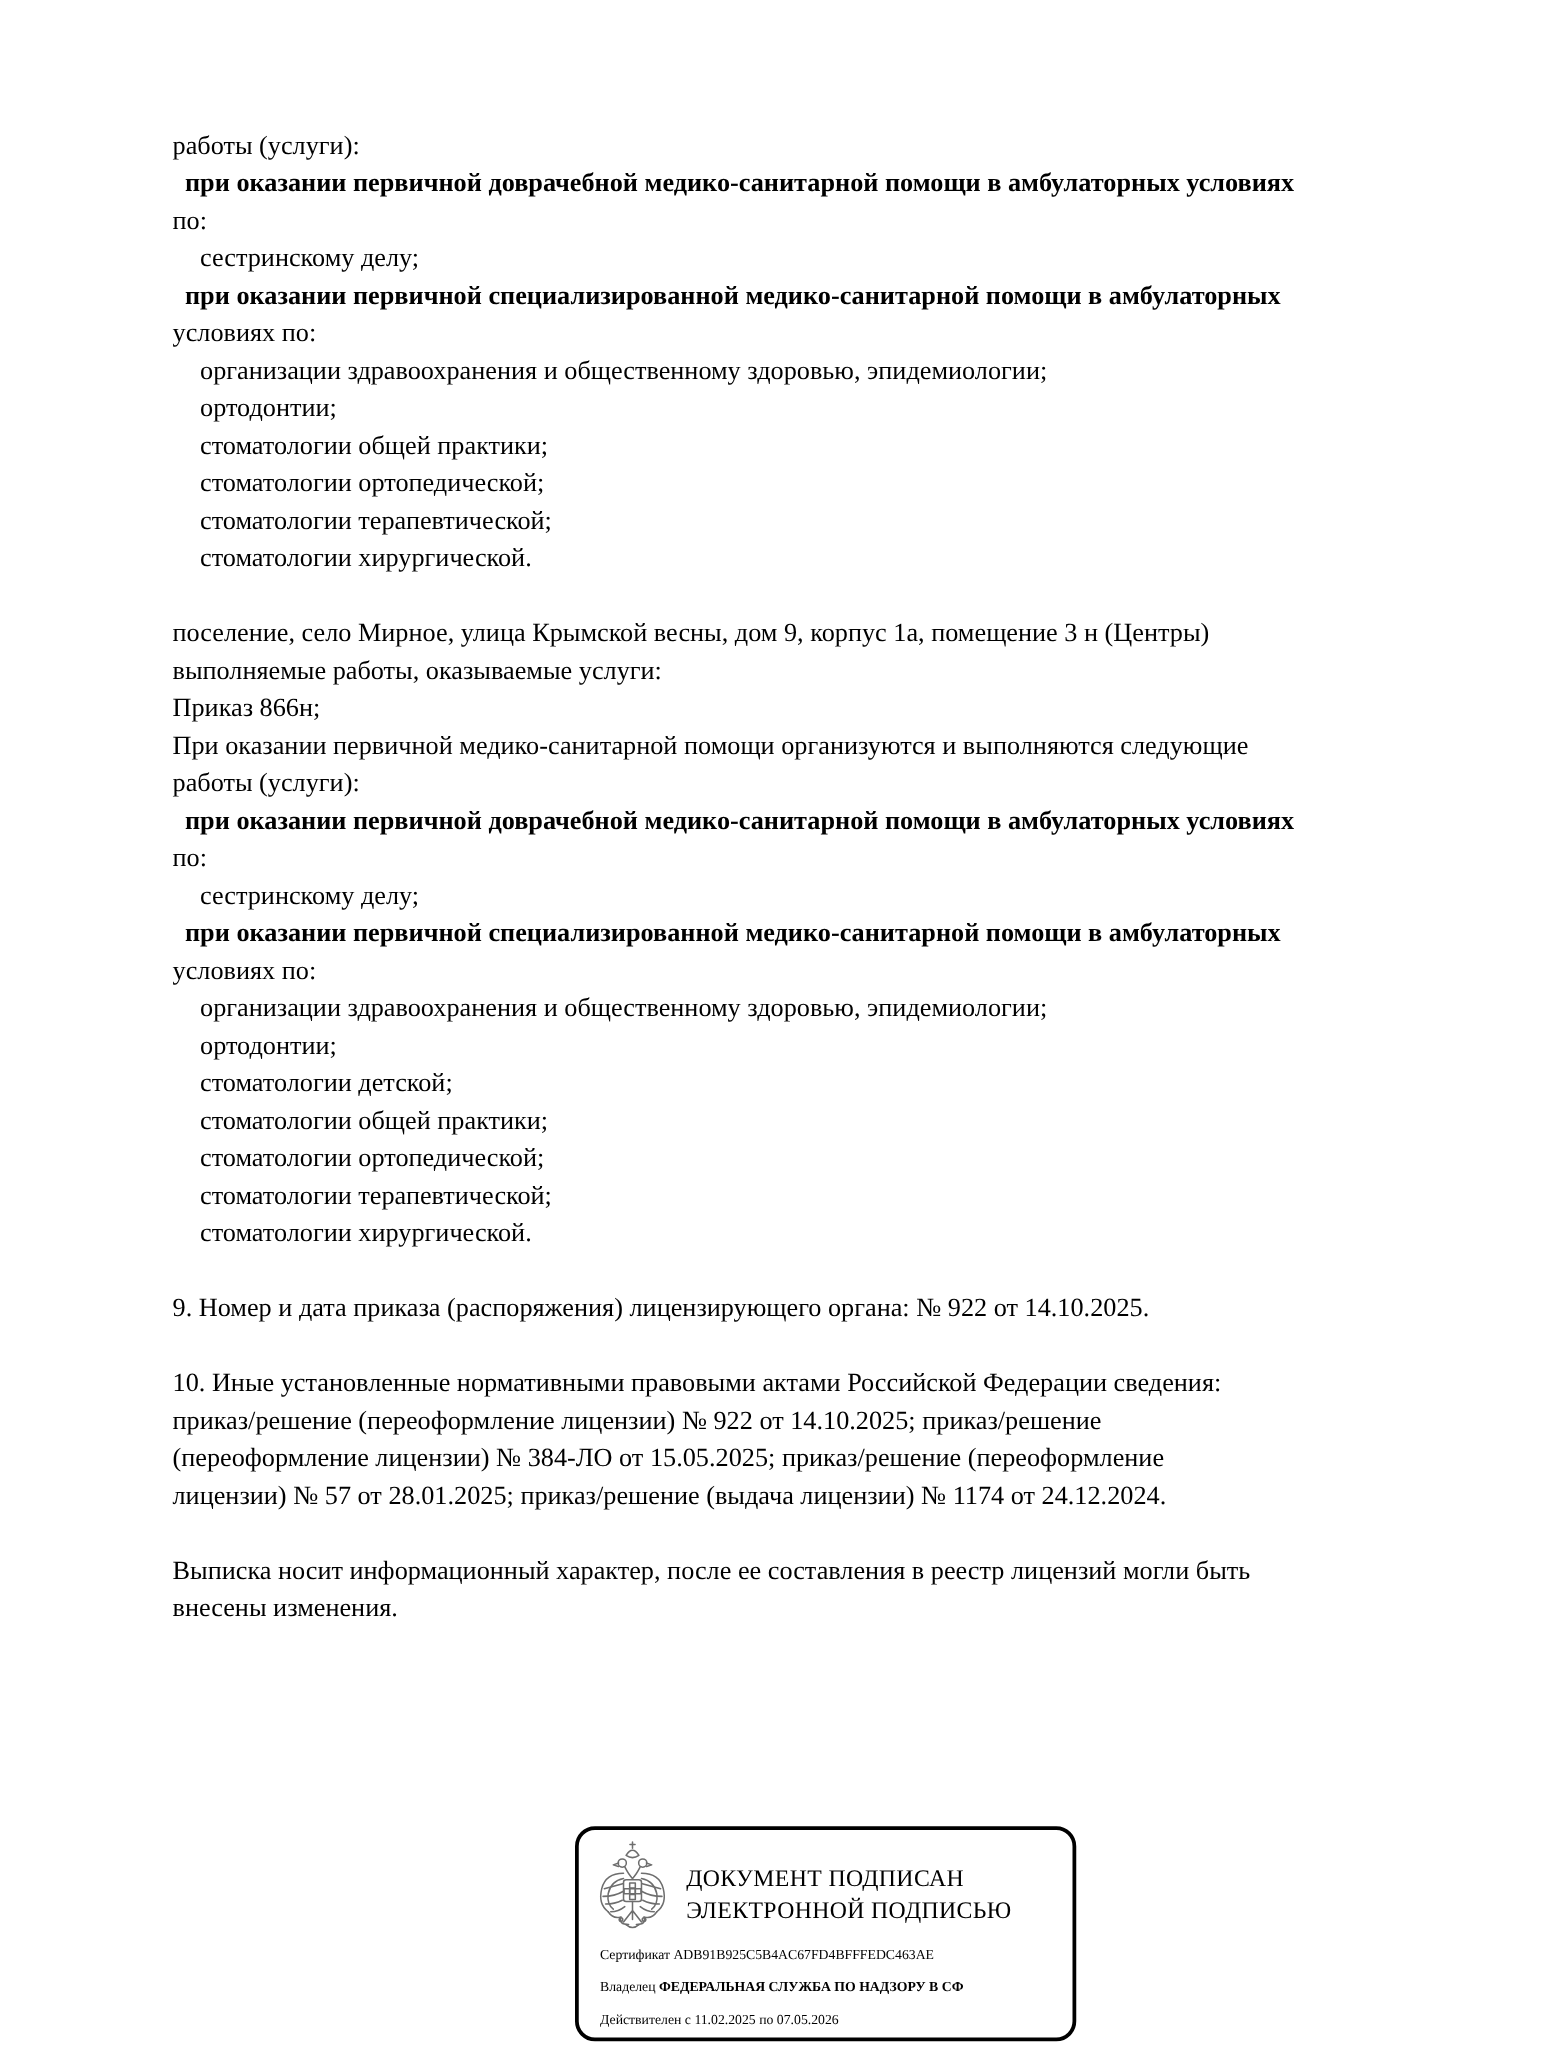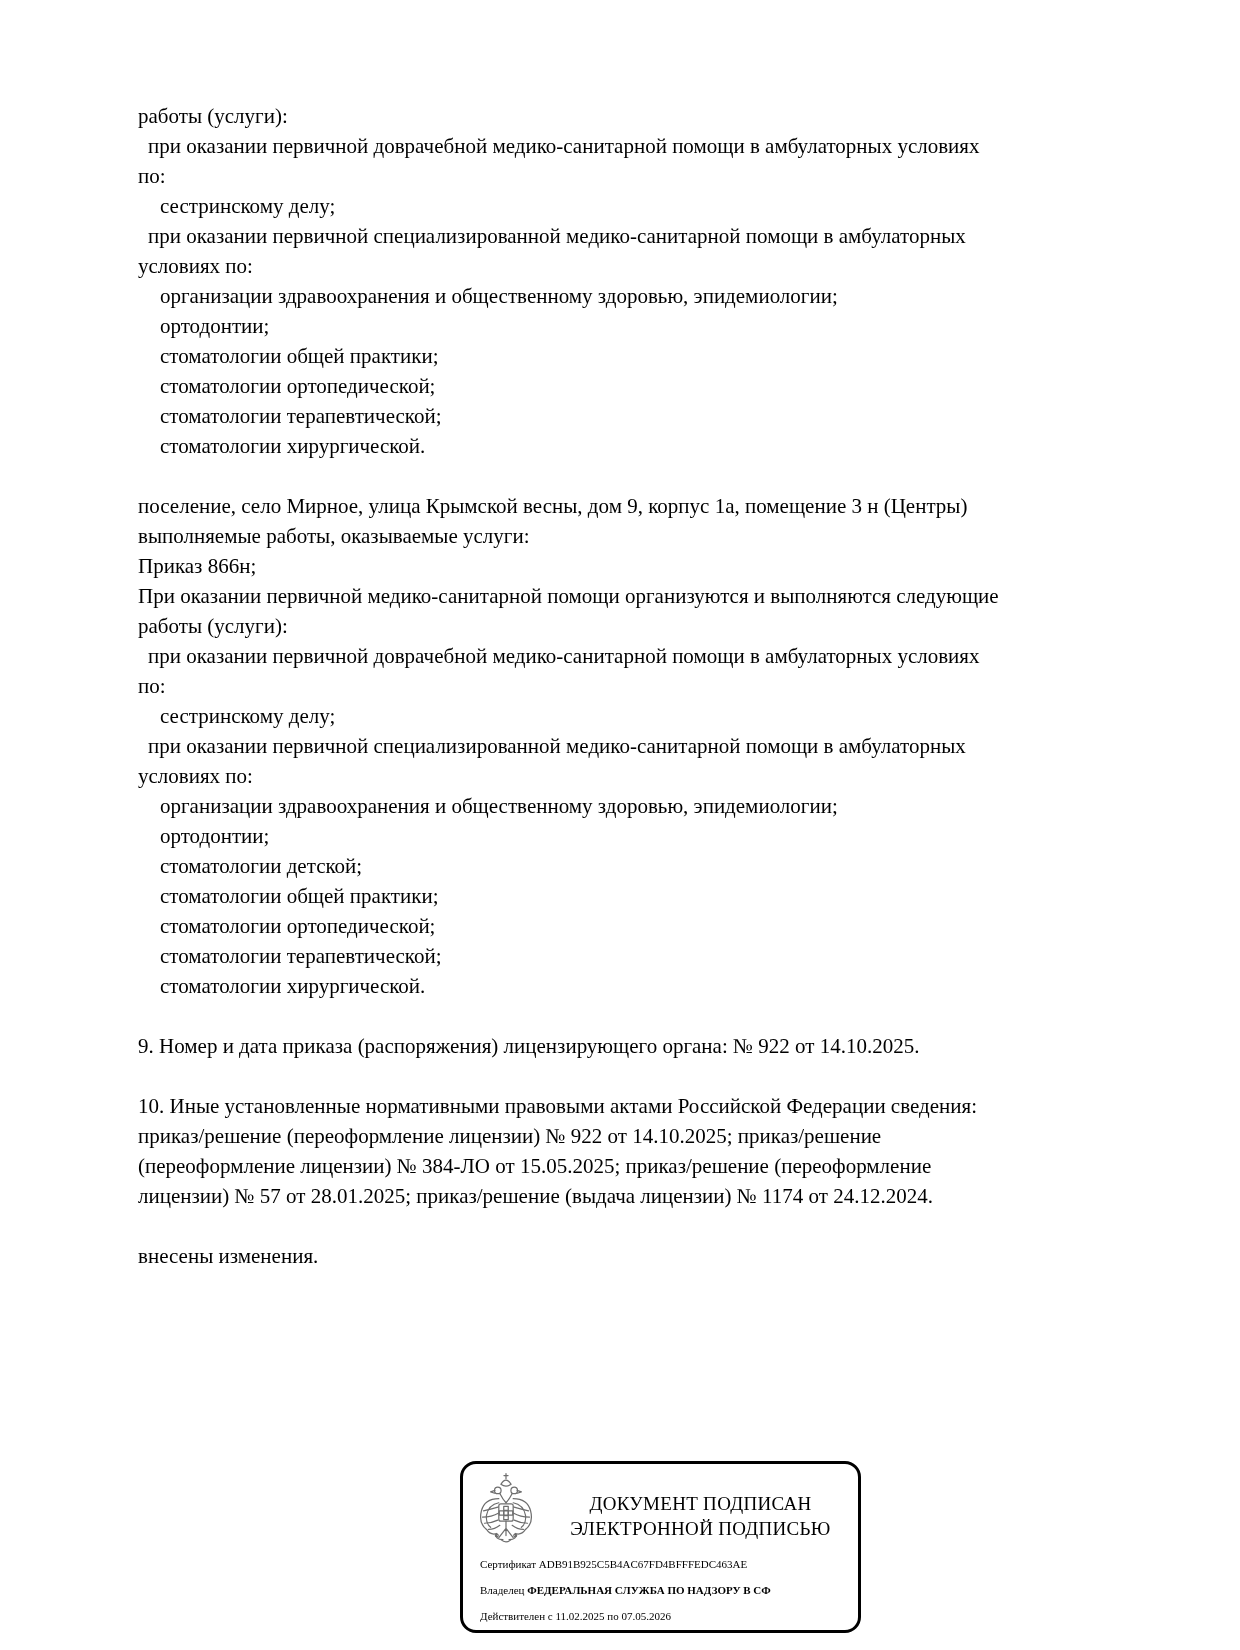--- a/index.html
+++ b/index.html
@@ -13,33 +13,33 @@
     position:relative; width:1172px; height:1650px;
     background:#ffffff; overflow:hidden;
   }
   .textblock {
     position:absolute; left:138px; top:101px; width:985px;
   }
   .line {
     font-size:21px; line-height:30px; height:30px;
     white-space:nowrap; color:#000;
   }
-  .line.i1 { padding-left:10px; }
+  .line.i1 { padding-left:10px;font-weight:bold; }
   .line.i2 { padding-left:22px; }
 
   .stamp {
     position:absolute; left:460px; top:1461px;
     width:401px; height:172px;
     border:3px solid #000; border-radius:16px;
     background:#fff; overflow:hidden;
   }
   .emblem { position:absolute; left:13px; top:8px; width:60px; height:82px; }
   .stamp-title {
     position:absolute; left:86px; right:6px; top:27px;
-    text-align:center; font-size:19px; line-height:25px;
+    font-size:19px; line-height:25px;
     letter-spacing:0.3px; color:#000;
   }
   .stamp-details {
     position:absolute; left:17px; top:87px;
     font-size:11px; line-height:26px; white-space:nowrap; color:#000;
   }
   .srow { height:26px; }
   .b { font-weight:bold; }
 </style>
 </head>
@@ -79,20 +79,21 @@
       <div class="line i2">стоматологии терапевтической;</div>
       <div class="line i2">стоматологии хирургической.</div>
       <div class="line"></div>
       <div class="line">9. Номер и дата приказа (распоряжения) лицензирующего органа: № 922 от 14.10.2025.</div>
       <div class="line"></div>
       <div class="line">10. Иные установленные нормативными правовыми актами Российской Федерации сведения:</div>
       <div class="line">приказ/решение (переоформление лицензии) № 922 от 14.10.2025; приказ/решение</div>
       <div class="line">(переоформление лицензии) № 384-ЛО от 15.05.2025; приказ/решение (переоформление</div>
       <div class="line">лицензии) № 57 от 28.01.2025; приказ/решение (выдача лицензии) № 1174 от 24.12.2024.</div>
       <div class="line"></div>
+      <div class="line">Выписка носит информационный характер, после ее составления в реестр лицензий могли быть</div>
       <div class="line">внесены изменения.</div>
     </div>
 
   <div class="stamp">
     <div class="emblem">
       <svg width="60" height="82" viewBox="0 0 58 80" fill="none" stroke="#6e6e6e" stroke-width="1.2" stroke-linecap="round" stroke-linejoin="round">
 
         <path d="M29 1.5 v5 M27 3.5 h4"></path>
         <path d="M24 12 q5 -8 10 0 q-5 3.5 -10 0 z"></path>
 

